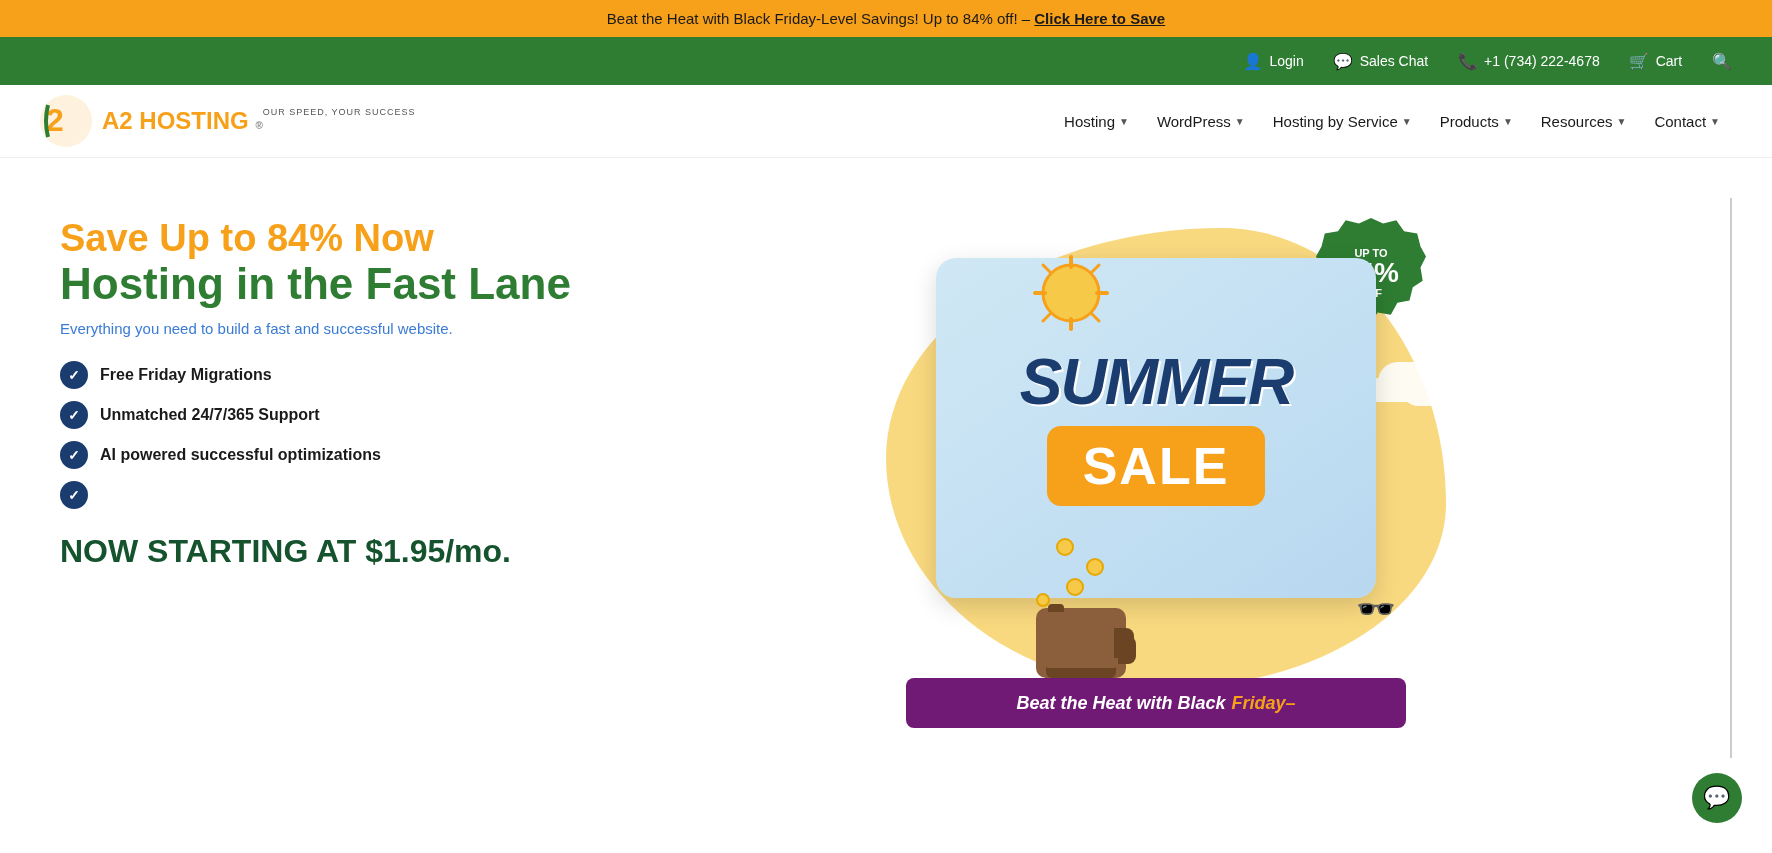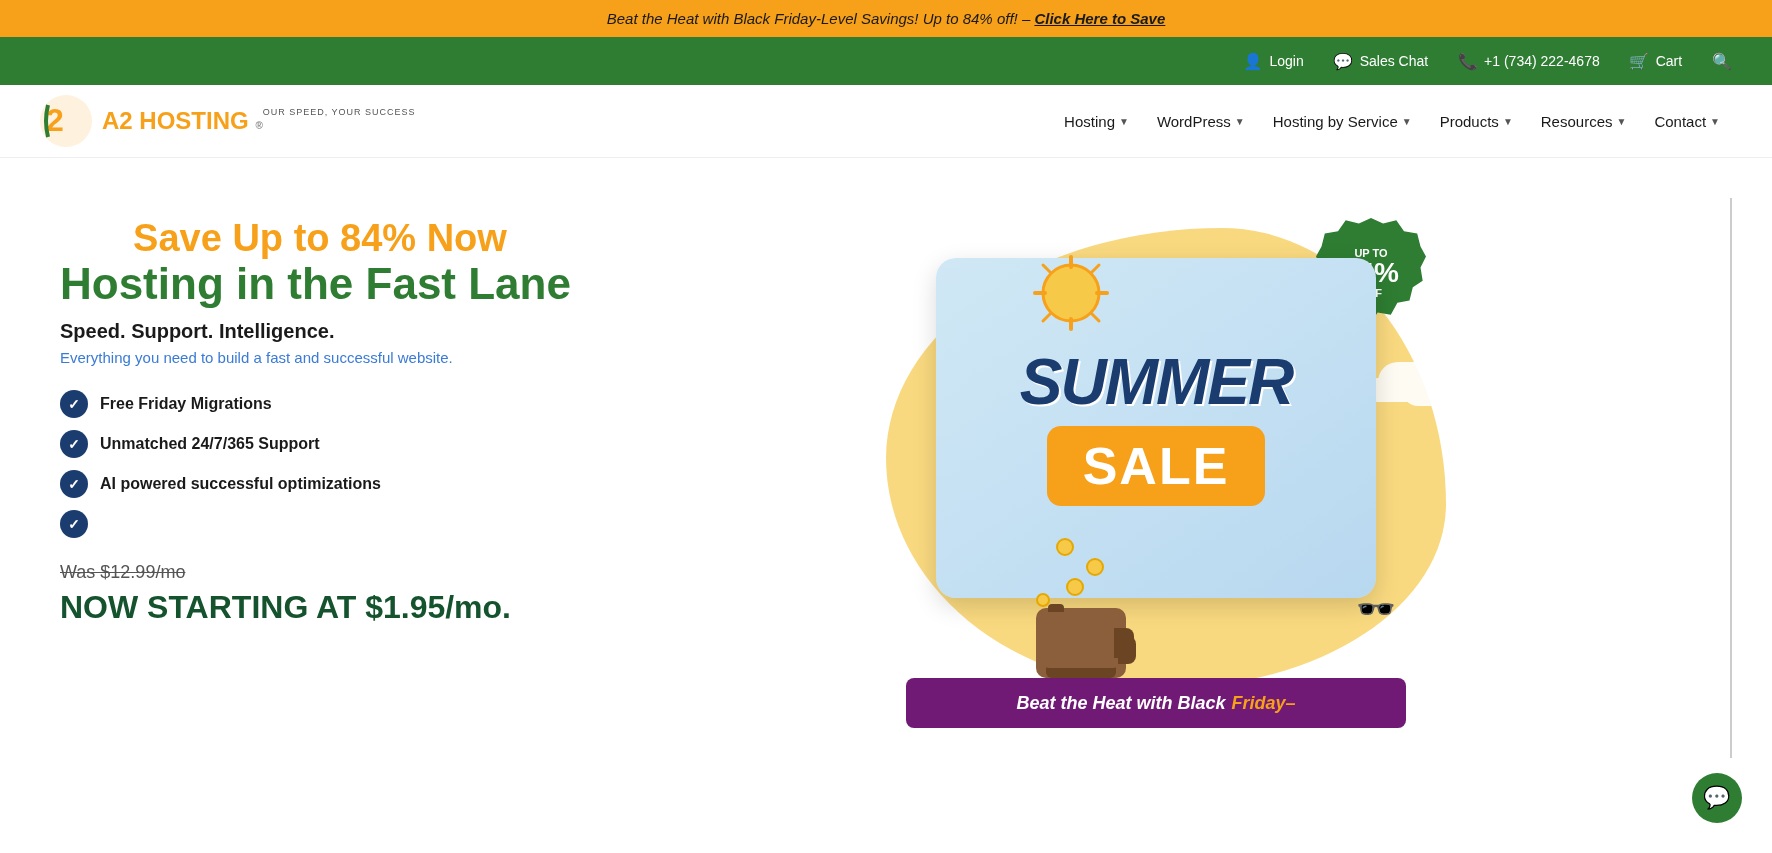--- a/index.html
+++ b/index.html
@@ -5,21 +5,20 @@
     * { margin: 0; padding: 0; box-sizing: border-box; }
     body { font-family: Arial, sans-serif; background: #fff; overflow-x: hidden; }
 
     
     .top-banner {
       background: #F7A01A;
       text-align: center;
       padding: 10px 20px;
       font-size: 15px;
       color: #1a1a1a;
-      font-style: italic;
     }
     .top-banner a {
       font-weight: bold;
       color: #1a1a1a;
       text-decoration: underline;
       cursor: pointer;
     }
 
     
     .green-nav {
@@ -106,21 +105,20 @@
     }
     .hero-left {
       flex: 0 0 520px;
       padding-top: 20px;
     }
     .hero-left .save-line {
       font-size: 38px;
       font-weight: 900;
       color: #F7A01A;
       line-height: 1.1;
-      text-align: center;
     }
     .hero-left .headline {
       font-size: 44px;
       font-weight: 900;
       color: #2E7D32;
       line-height: 1.1;
       margin-bottom: 12px;
     }
     .hero-left .subhead {
       font-size: 20px;
@@ -425,42 +423,40 @@
       <span>Contact</span>
       <span class="chevron">▼</span>
     </div>
   </nav>
 </header>
 
 <section class="hero">
   <div class="hero-left">
     <div class="save-line">Save Up to 84% Now</div>
     <div class="headline">Hosting in the Fast Lane</div>
-    <div class="subhead">Speed. Support. Intelligence.</div>
     <div class="subtext">
       <span>Everything you need to build a </span><span style="color:#3a7bd5">fast</span><span> and successful website.</span>
     </div>
     <ul class="feature-list">
       <li>
         <span class="check-icon">✓</span>
         <span>Free Friday Migrations</span>
       </li>
       <li>
         <span class="check-icon">✓</span>
         <span>Unmatched 24/7/365 Support</span>
       </li>
       <li>
         <span class="check-icon">✓</span>
         <span>AI powered successful optimizations</span>
       </li>
       <li>
         <span class="check-icon">✓</span>
       </li>
     </ul>
-    <div class="was-price">Was $12.99/mo</div>
     <div class="now-price">
       <span>NOW STARTING AT </span><span>$1.95/mo.</span>
     </div>
   </div>
 
   <div class="hero-right">
     <div class="summer-sale-illustration">
 
       <div class="blob"></div>
 

